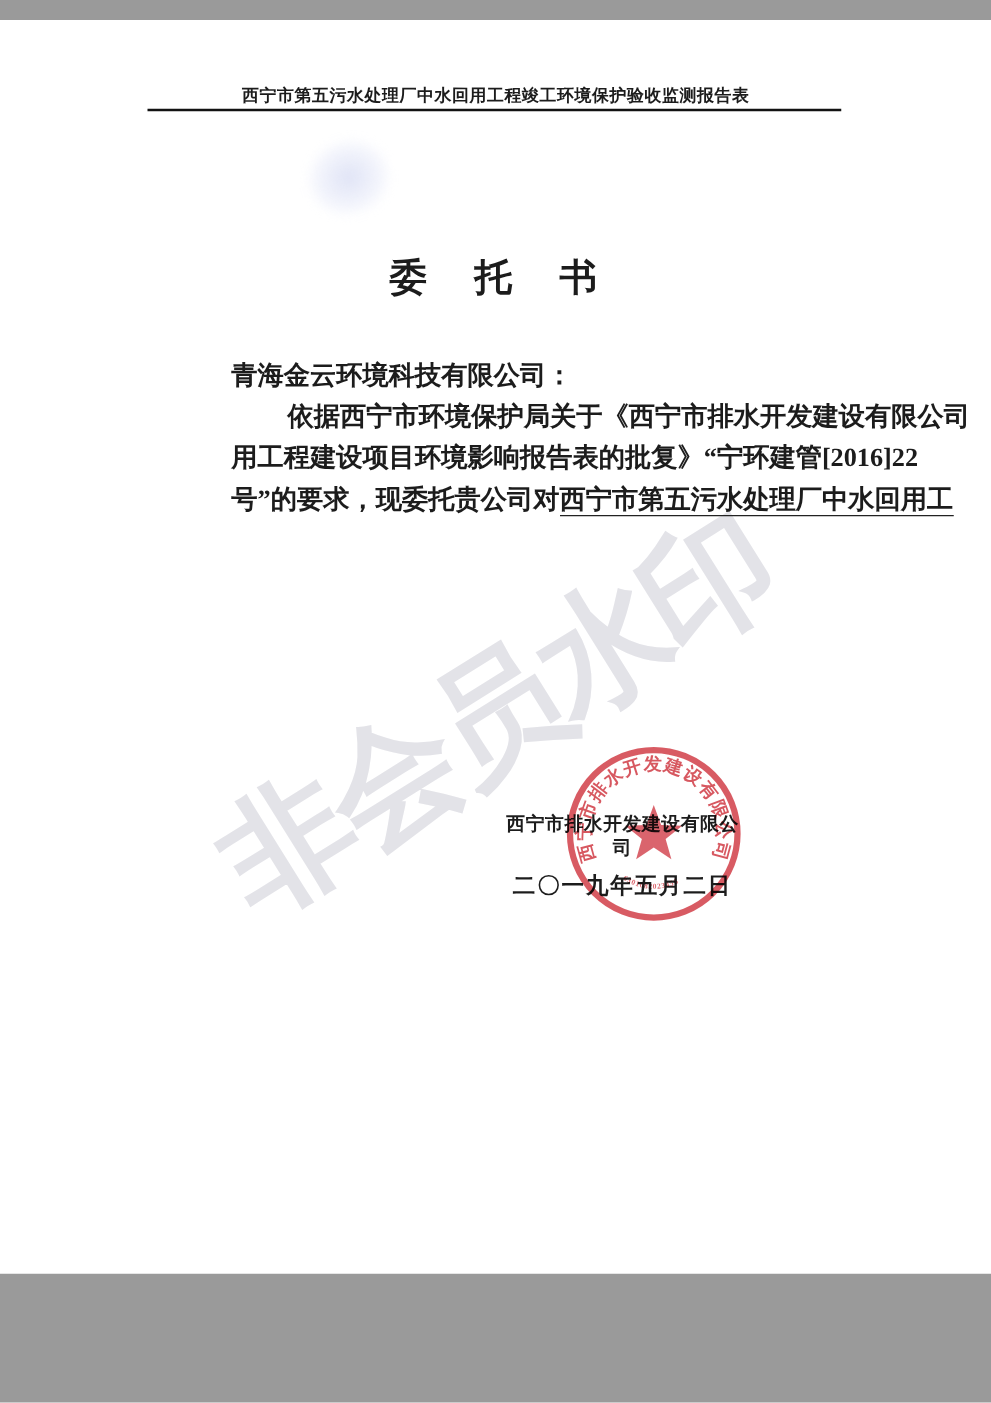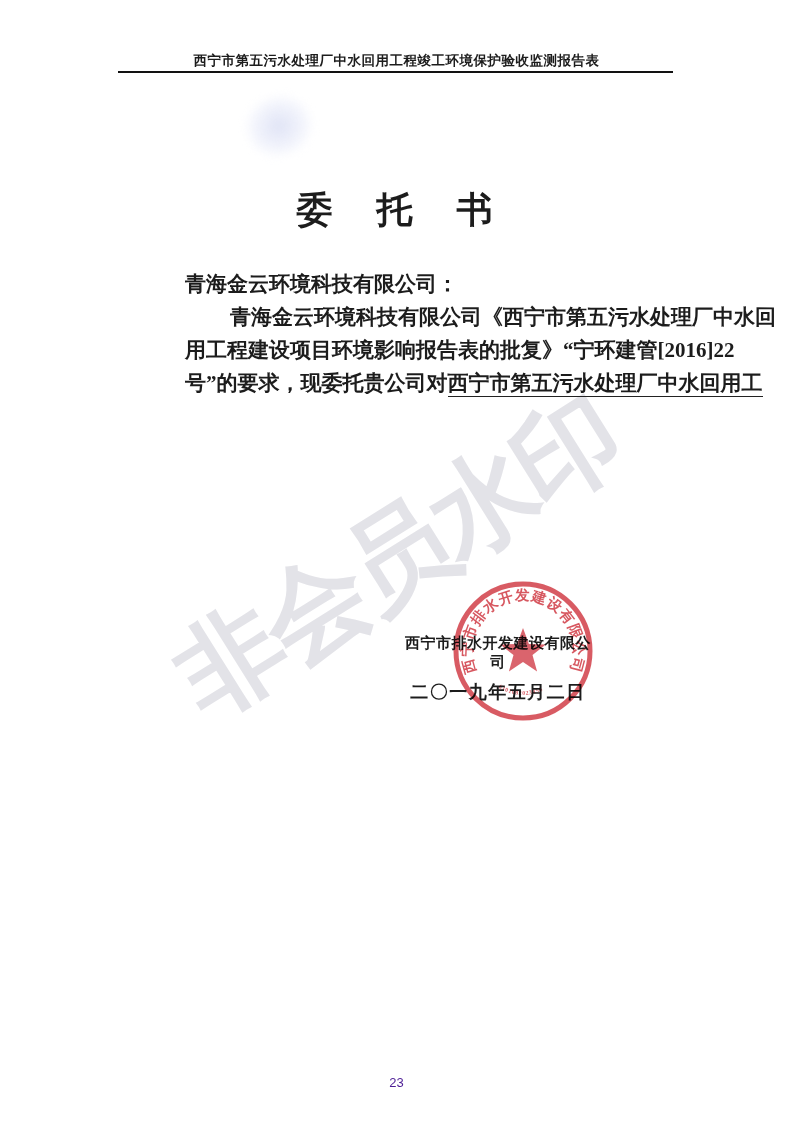--- a/index.html
+++ b/index.html
@@ -1,34 +1,34 @@
 <!DOCTYPE html>
 <html style="--seal-red: #d03a44; --wm-color: #e3e3e8;"><head>
 <meta charset="utf-8">
 <style>
   html,body{margin:0;padding:0;background:#9a9a9a;}
   .page{
-    position:relative;width:793px;height:1122px;margin:0 auto;
+    position:relative;width:793px;height:1003px;margin:16px auto;
     background:#ffffff;overflow:hidden;
     font-family:"Liberation Serif","DejaVu Serif",serif;
     color:#1c1c1c;
   }
   
   .header-title{
     position:absolute;top:52px;left:0;width:100%;
     text-align:center;font-size:13.5px;font-weight:700;letter-spacing:.5px;
   }
   .header-rule{
     position:absolute;top:71px;left:118px;width:555px;height:2px;
     background:#121212;
   }
   
   .doc-title{
     position:absolute;top:186px;left:0;width:100%;
-    text-align:center;font-size:36px;font-weight:700;letter-spacing:4px;
+    text-align:center;font-size:30px;font-weight:700;letter-spacing:4px;
   }
   
   .body-block{
     position:absolute;left:185px;top:268px;width:440px;
     font-size:21px;font-weight:600;line-height:33px;
     white-space:nowrap;z-index:2;
   }
   .body-line.indent{text-indent:45px;}
   .u{border-bottom:1.5px solid #222;padding-bottom:1px;}
   
@@ -73,21 +73,21 @@
   <div class="smudge"></div>
 
   <div class="header-title">西宁市第五污水处理厂中水回用工程竣工环境保护验收监测报告表</div>
   <div class="header-rule"></div>
 
   <div class="doc-title">委　托　书</div>
 
   <div class="body-block">
     <div class="body-line">青海金云环境科技有限公司：</div>
     <div id="body-paragraph">
-        <div class="body-line indent"><span class="">青海金云环境科技有限公司《西宁市第五污水处理厂中水回</span></div>
+        <div class="body-line indent"><span class="">依据西宁市环境保护局关于《西宁市排水开发建设有限公司</span></div>
         <div class="body-line"><span class="">用工程建设项目环境影响报告表的批复》“宁环建管[2016]22</span></div>
         <div class="body-line"><span class="">号”的要求，现委托贵公司对</span><span class="u">西宁市第五污水处理厂中水回用工</span></div>
       </div>
   </div>
 
   <div class="sig-block">
     <div class="sig-company">西宁市排水开发建设有限公司</div>
     <div class="sig-date">二〇一九年五月二日</div>
   </div>
 

